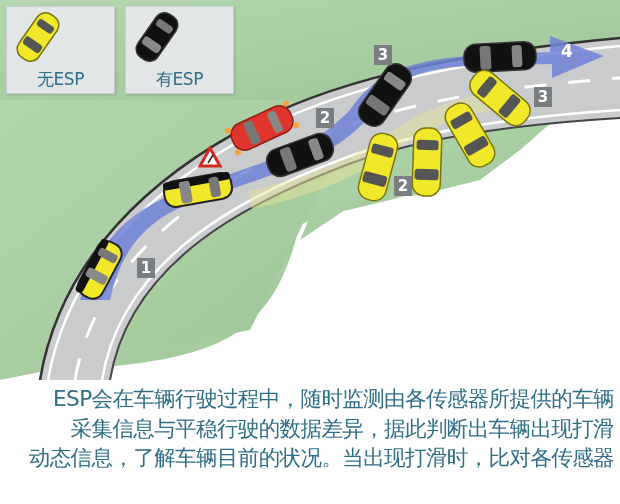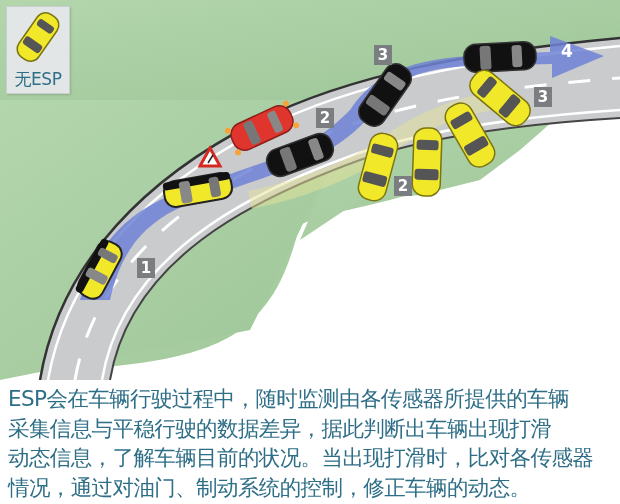--- a/index.html
+++ b/index.html
@@ -1,22 +1,22 @@
 <!DOCTYPE html>
 <html><head>
 <meta charset="utf-8">
 <style>
   html, body { margin: 0; padding: 0; }
   body { width: 620px; height: 504px; overflow: hidden; background: #ffffff; position: relative; font-family: "DejaVu Sans", "Liberation Sans", sans-serif; }
   .scene { position: absolute; left: 0; top: 0; width: 620px; height: 380px; }
   .legend { position: absolute; top: 6px; display: flex; gap: 10px; left: 6px; }
-  .legend-card { width: 62px; height: 86px; background: #e3e6e6; border: 1px solid #c9cece; box-shadow: 1px 1px 2px rgba(0,0,0,0.15); position: relative; }
+  .legend-card { width: 62px; height: 86px; background: #e3e6e6; border: 1px solid #c9cece; box-shadow: 1px 1px 2px rgba(0,0,0,0.15); position: relative; padding-left: 45px; }
   .legend-card svg { position: absolute; left: 4px; top: 2px; }
   .legend-label { position: absolute; bottom: 2px; left: 0; right: 0; text-align: center; font-size: 17px; color: #2e6f8a; letter-spacing: -0.5px; }
-  .desc { position: absolute; left: 8px; top: 384px; width: 606px; font-size: 21.5px; line-height: 29.5px; color: #2f6e87; letter-spacing: -0.6px; }
+  .desc { position: absolute; left: 8px; top: 384px; width: 606px; font-size: 21.5px; line-height: 29.5px; color: #2f6e87; letter-spacing: -0.6px; text-align: right; }
   .desc p { margin: 0; white-space: nowrap; }
   .marker { position: absolute; width: 18px; height: 20px; background: #7b7e80; color: #fff; font-weight: bold; font-size: 15px; line-height: 20px; text-align: center; font-family: "DejaVu Sans", sans-serif; }
 </style>
 </head>
 <body>
 
 <div class="scene">
   <svg width="620" height="380" viewBox="0 0 620 380">
     <defs>
       <linearGradient id="grassG" x1="0" y1="0" x2="1" y2="1">
@@ -147,21 +147,30 @@
     <div class="legend-card">
       <svg width="54" height="58" viewBox="0 0 54 58">
         <g transform="translate(27,28) rotate(-55)">
           <rect x="-26" y="-12" width="52" height="24" rx="10" fill="#f2e82a" stroke="#7a7411" stroke-width="1.5"></rect>
           <rect x="-14" y="-10" width="9" height="20" rx="3" fill="#555"></rect>
           <rect x="9" y="-9" width="8" height="18" rx="3" fill="#555"></rect>
         </g>
       </svg>
       <div class="legend-label">无ESP</div>
     </div>
+    <div class="legend-card">
+      <svg width="54" height="58" viewBox="0 0 54 58">
+        <g transform="translate(27,28) rotate(-55)">
+          <rect x="-26" y="-12" width="52" height="24" rx="10" fill="#111" stroke="#333" stroke-width="1.5"></rect>
+          <rect x="-14" y="-10" width="9" height="20" rx="3" fill="#888"></rect>
+          <rect x="9" y="-9" width="8" height="18" rx="3" fill="#777"></rect>
+        </g>
+      </svg>
+      <div class="legend-label">有ESP</div>
+    </div>
   </div>
 </div>
 
 <div class="desc">
   <p>ESP会在车辆行驶过程中，随时监测由各传感器所提供的车辆</p>
   <p>采集信息与平稳行驶的数据差异，据此判断出车辆出现打滑</p>
   <p>动态信息，了解车辆目前的状况。当出现打滑时，比对各传感器</p>
-  <p>情况，通过对油门、制动系统的控制，修正车辆的动态。</p>
 </div>
 
 </body></html>

